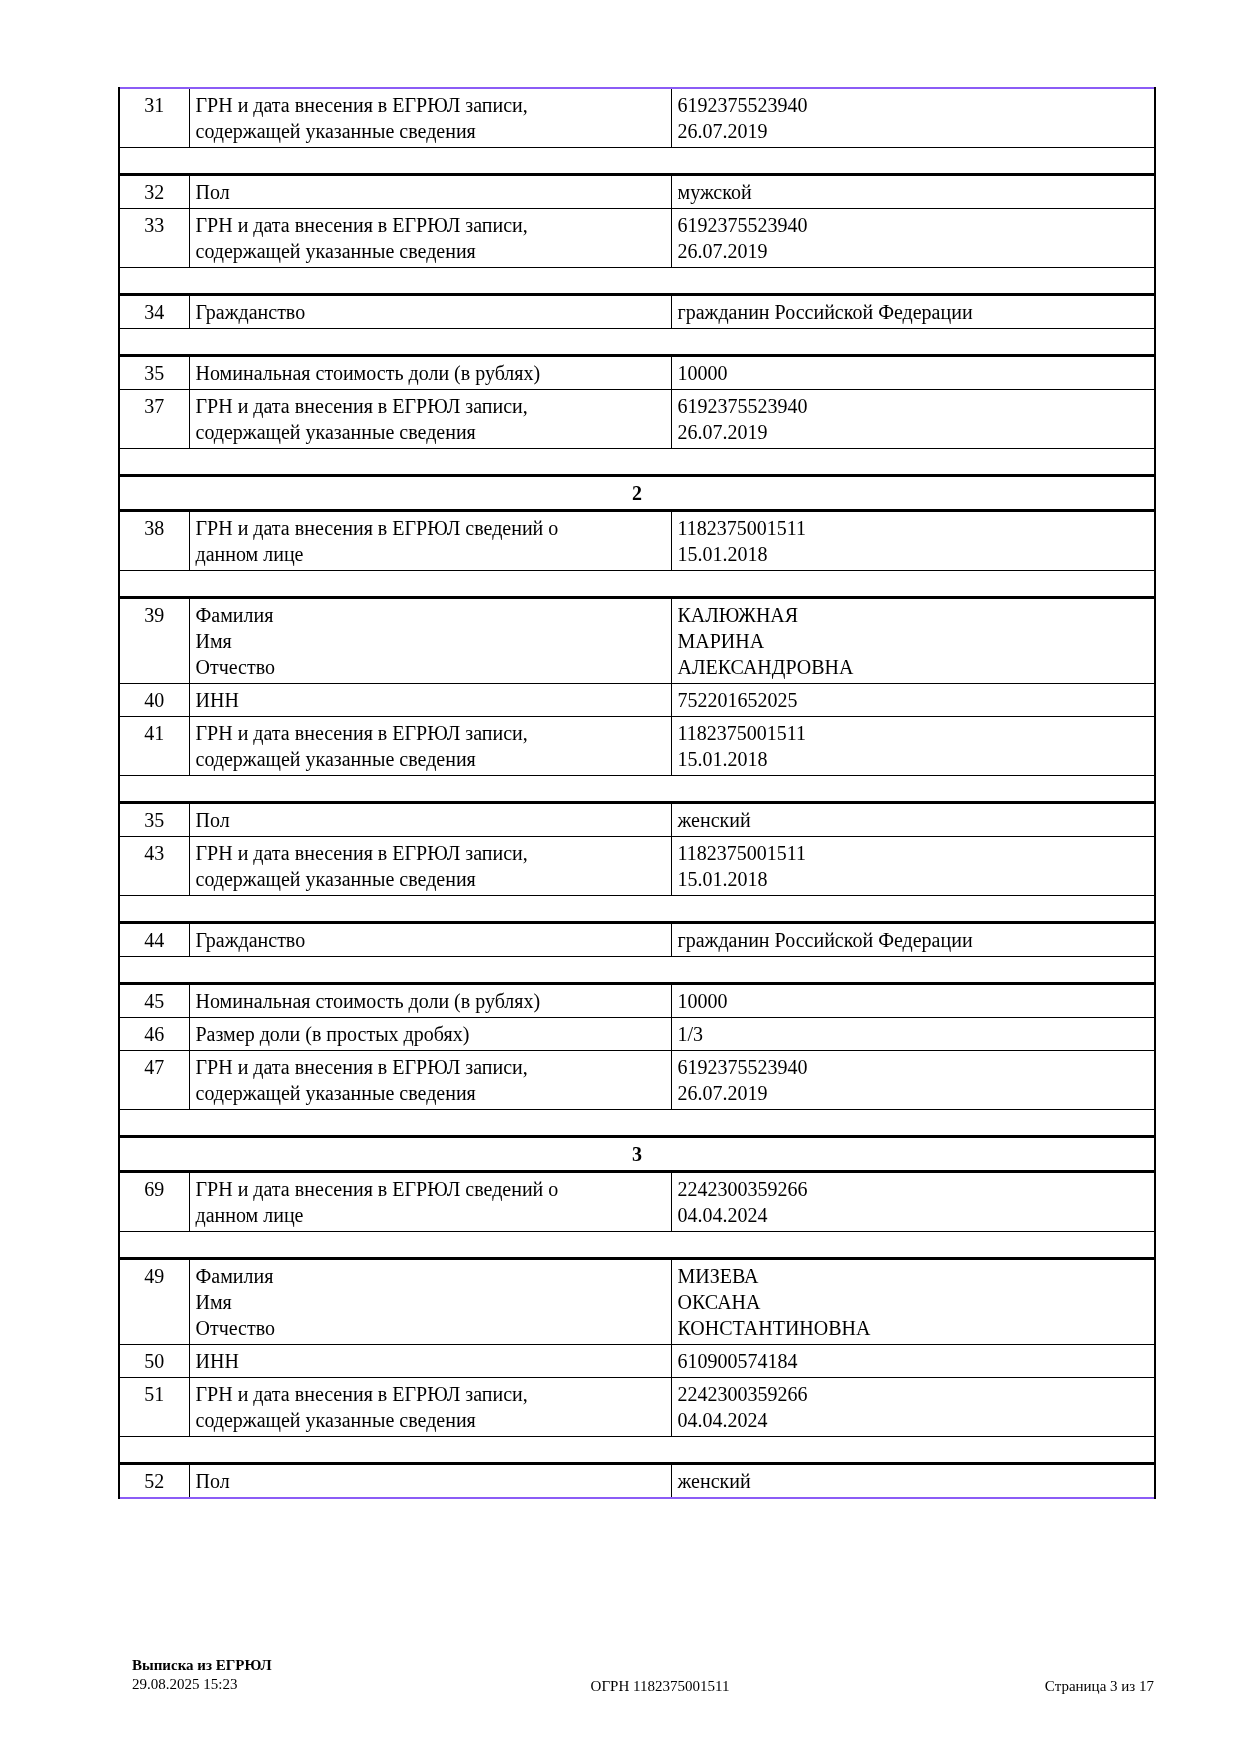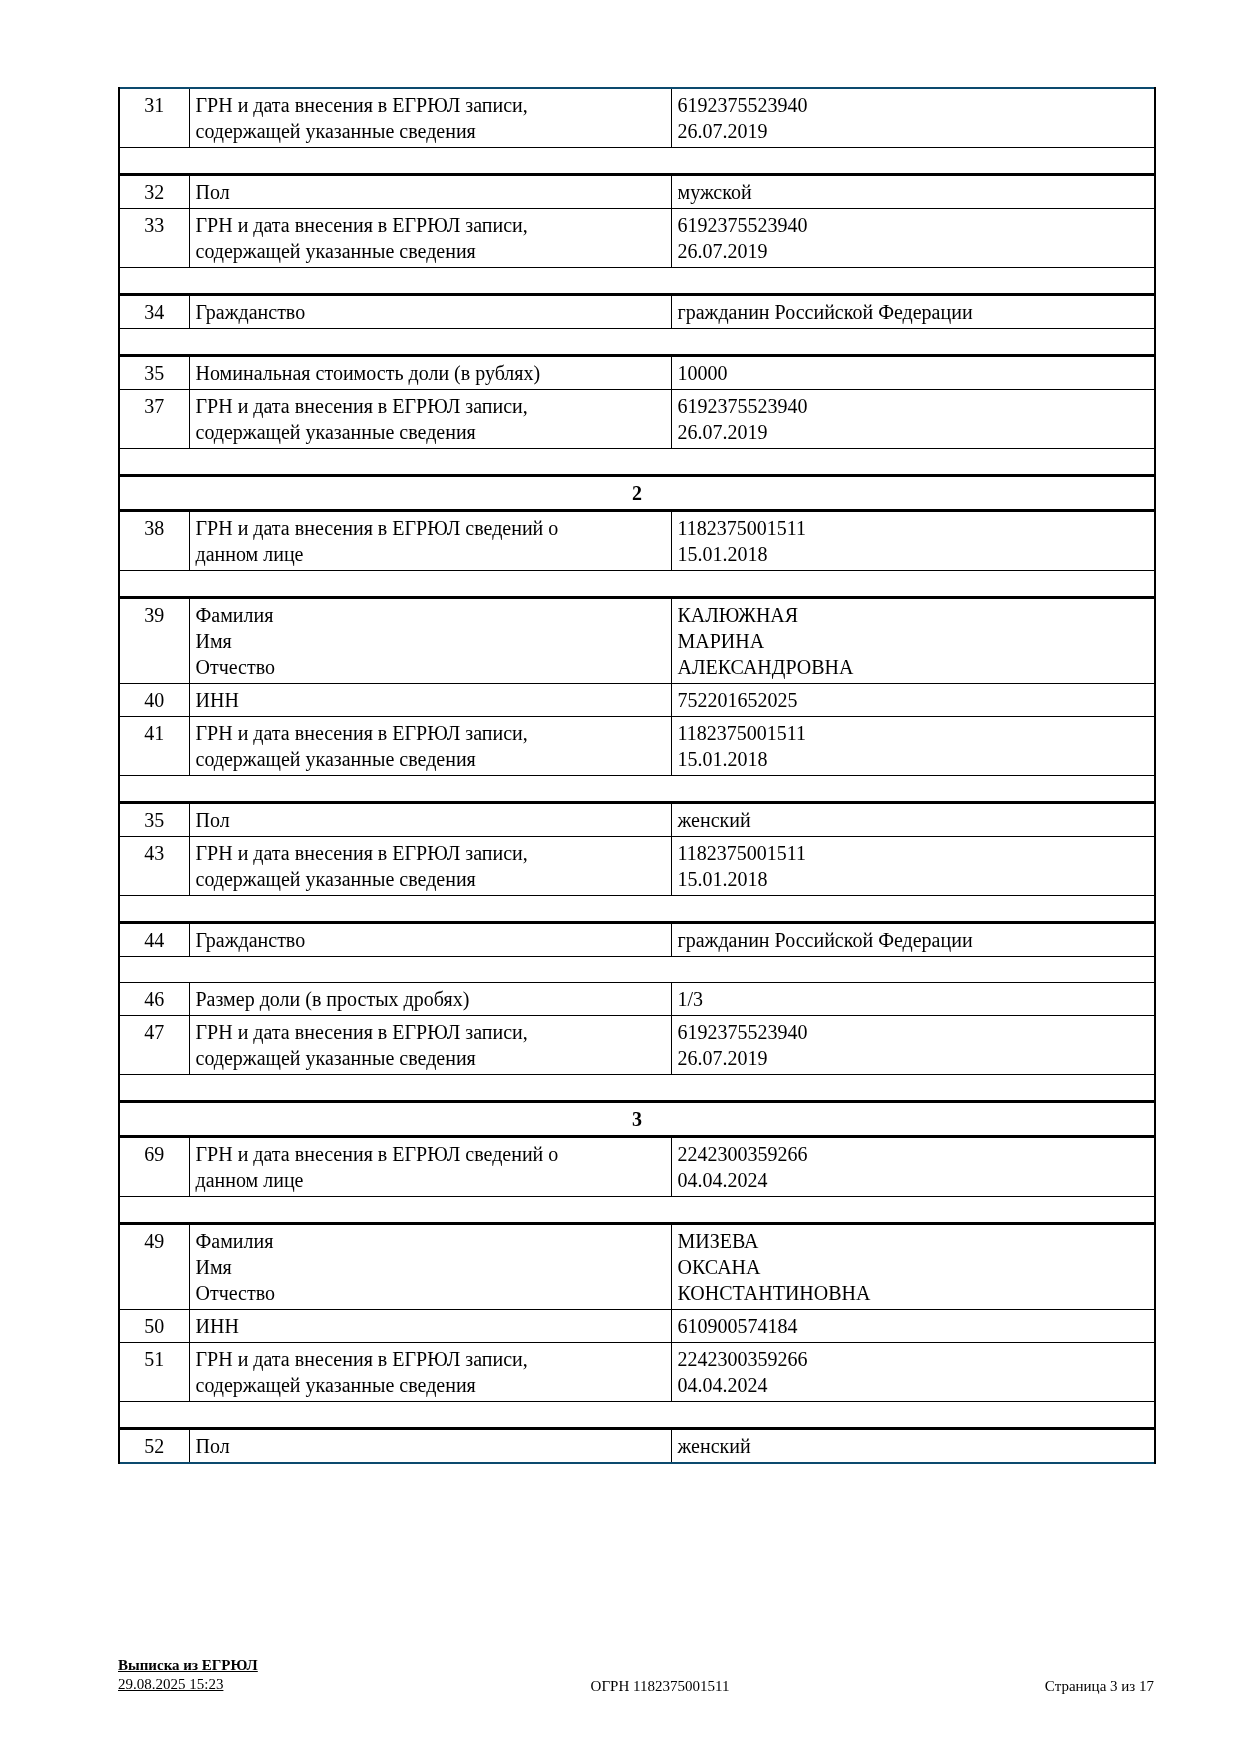--- a/index.html
+++ b/index.html
@@ -16,21 +16,21 @@
     color: #000;
     overflow: hidden;
   }
   table.egrul {
     position: absolute;
     left: 118px;
     top: 87px;
     width: 1036px;
     border-collapse: collapse;
     table-layout: fixed;
-    border: 2px solid #0c4a6e;
+    border: 2px solid #8b5cf6;
   }
   table.egrul td {
     vertical-align: top;
     font-size: 20px;
     line-height: 26px;
     padding: 3px 6px;
     overflow: hidden;
   }
   .cell-num {
     text-align: center;
@@ -63,21 +63,21 @@
   }
   .footer {
     position: absolute;
     left: 118px;
     top: 1656px;
     width: 1036px;
     height: 42px;
     font-size: 15px;
     line-height: 19px;
   }
-  .footer-left   { position: absolute; left: 0; top: 0; text-decoration: underline; }
+  .footer-left   { position: absolute; left: 14px; top: 0; }
   .footer-title  { font-weight: bold; }
   .footer-center { position: absolute; left: 50%; transform: translateX(-50%); bottom: 2px; margin-left: 24px; }
   .footer-right  { position: absolute; right: 0; bottom: 2px; }
 </style>
 </head>
 <body>
 
 <div class="page">
 
   <table class="egrul">
@@ -187,20 +187,25 @@
         <tr class="row-spacer bt-thin">
           <td colspan="3"></td>
         </tr>
         <tr class="row-item bt-thick">
           <td class="cell-num">44</td>
           <td class="cell-label">Гражданство</td>
           <td class="cell-value">гражданин Российской Федерации</td>
         </tr>
         <tr class="row-spacer bt-thin">
           <td colspan="3"></td>
+        </tr>
+        <tr class="row-item bt-thick">
+          <td class="cell-num">45</td>
+          <td class="cell-label">Номинальная стоимость доли (в рублях)</td>
+          <td class="cell-value">10000</td>
         </tr>
         <tr class="row-item bt-thin">
           <td class="cell-num">46</td>
           <td class="cell-label">Размер доли (в простых дробях)</td>
           <td class="cell-value">1/3</td>
         </tr>
         <tr class="row-item bt-thin">
           <td class="cell-num">47</td>
           <td class="cell-label">ГРН и дата внесения в ЕГРЮЛ записи,
 содержащей указанные сведения</td>

